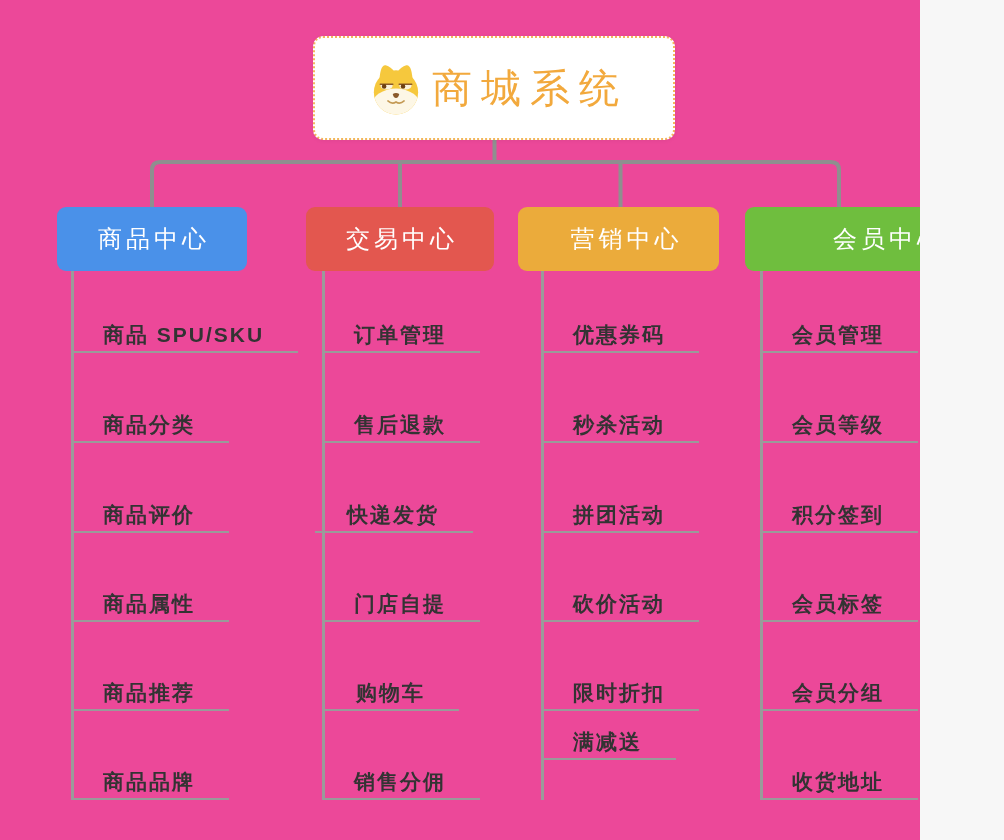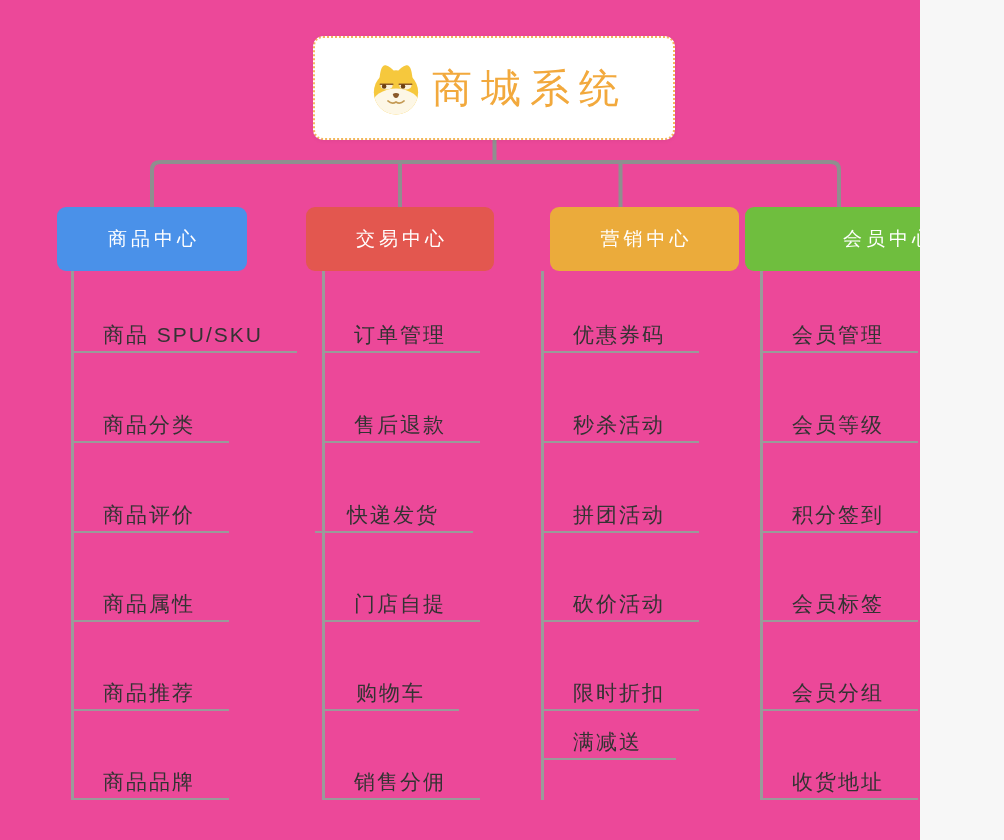--- a/index.html
+++ b/index.html
@@ -16,31 +16,32 @@
     gap:9px;box-shadow:0 1px 4px rgba(0,0,0,0.05);
   }
   .root-title{
     font-size:40px;line-height:1;color:#F2A93D;letter-spacing:9px;
     margin-right:-9px;white-space:nowrap;
   }
   
   .branch{
     position:absolute;top:207px;height:64px;border-radius:9px;
     display:flex;align-items:center;justify-content:center;
-    color:#FFFFFF;font-size:19px;letter-spacing:4px;text-indent:4px;
+    color:#FFFFFF;font-size:24px;letter-spacing:4px;text-indent:4px;
     white-space:nowrap;
   }
   
   .trunk{position:absolute;width:3px;background:#9A9A9A;}
   
   .leaf{
     position:absolute;white-space:nowrap;
     padding:0 34px 0 32px;line-height:32px;
     font-size:21px;letter-spacing:2px;color:#333333;
     border-bottom:2px solid #4c1d95;
+    font-weight:bold;
   }
 </style>
 </head>
 <body>
 
 <div class="canvas">
 
   <svg class="connectors" width="1004" height="220">
     <path d="M494.5 140 L494.5 162" fill="none" stroke-width="4" stroke="#8F8F8F"></path>
     <path d="M152 207 L152 170 Q152 162 160 162 L831 162 Q839 162 839 170 L839 207" fill="none" stroke-width="4" stroke="#8F8F8F"></path>
@@ -86,21 +87,21 @@
       <div class="leaf" style="left: 71px; top: 677px; color: rgb(51, 51, 51); border-bottom-color: rgb(154, 154, 154);">商品推荐</div>
       <div class="leaf" style="left: 71px; top: 766px; color: rgb(51, 51, 51); border-bottom-color: rgb(154, 154, 154);">商品品牌</div>
       <div class="branch" style="left: 306px; width: 188px; background: rgb(227, 87, 79); color: rgb(255, 255, 255);">交易中心</div>
       <div class="trunk" style="left: 322px; top: 271px; height: 529px; background: rgb(154, 154, 154);"></div>
       <div class="leaf" style="left: 322px; top: 319px; color: rgb(51, 51, 51); border-bottom-color: rgb(154, 154, 154);">订单管理</div>
       <div class="leaf" style="left: 322px; top: 409px; color: rgb(51, 51, 51); border-bottom-color: rgb(154, 154, 154);">售后退款</div>
       <div class="leaf" style="left: 315px; top: 499px; color: rgb(51, 51, 51); border-bottom-color: rgb(154, 154, 154);">快递发货</div>
       <div class="leaf" style="left: 322px; top: 588px; color: rgb(51, 51, 51); border-bottom-color: rgb(154, 154, 154);">门店自提</div>
       <div class="leaf" style="left: 324px; top: 677px; color: rgb(51, 51, 51); border-bottom-color: rgb(154, 154, 154);">购物车</div>
       <div class="leaf" style="left: 322px; top: 766px; color: rgb(51, 51, 51); border-bottom-color: rgb(154, 154, 154);">销售分佣</div>
-      <div class="branch" style="left: 550px; width: 189px; background: rgb(235, 171, 59); color: rgb(255, 255, 255);">营销中心</div>
+      <div class="branch" style="left: 518px; width: 189px; background: rgb(235, 171, 59); color: rgb(255, 255, 255); padding-left: 12px;">营销中心</div>
       <div class="trunk" style="left: 541px; top: 271px; height: 529px; background: rgb(154, 154, 154);"></div>
       <div class="leaf" style="left: 541px; top: 319px; color: rgb(51, 51, 51); border-bottom-color: rgb(154, 154, 154);">优惠券码</div>
       <div class="leaf" style="left: 541px; top: 409px; color: rgb(51, 51, 51); border-bottom-color: rgb(154, 154, 154);">秒杀活动</div>
       <div class="leaf" style="left: 541px; top: 499px; color: rgb(51, 51, 51); border-bottom-color: rgb(154, 154, 154);">拼团活动</div>
       <div class="leaf" style="left: 541px; top: 588px; color: rgb(51, 51, 51); border-bottom-color: rgb(154, 154, 154);">砍价活动</div>
       <div class="leaf" style="left: 541px; top: 677px; color: rgb(51, 51, 51); border-bottom-color: rgb(154, 154, 154);">限时折扣</div>
       <div class="leaf" style="left: 541px; top: 726px; color: rgb(51, 51, 51); border-bottom-color: rgb(154, 154, 154);">满减送</div>
       <div class="branch" style="left: 745px; width: 188px; background: rgb(111, 190, 62); color: rgb(255, 255, 255); padding-left: 48px;">会员中心</div>
       <div class="trunk" style="left: 760px; top: 271px; height: 529px; background: rgb(154, 154, 154);"></div>
       <div class="leaf" style="left: 760px; top: 319px; color: rgb(51, 51, 51); border-bottom-color: rgb(154, 154, 154);">会员管理</div>

